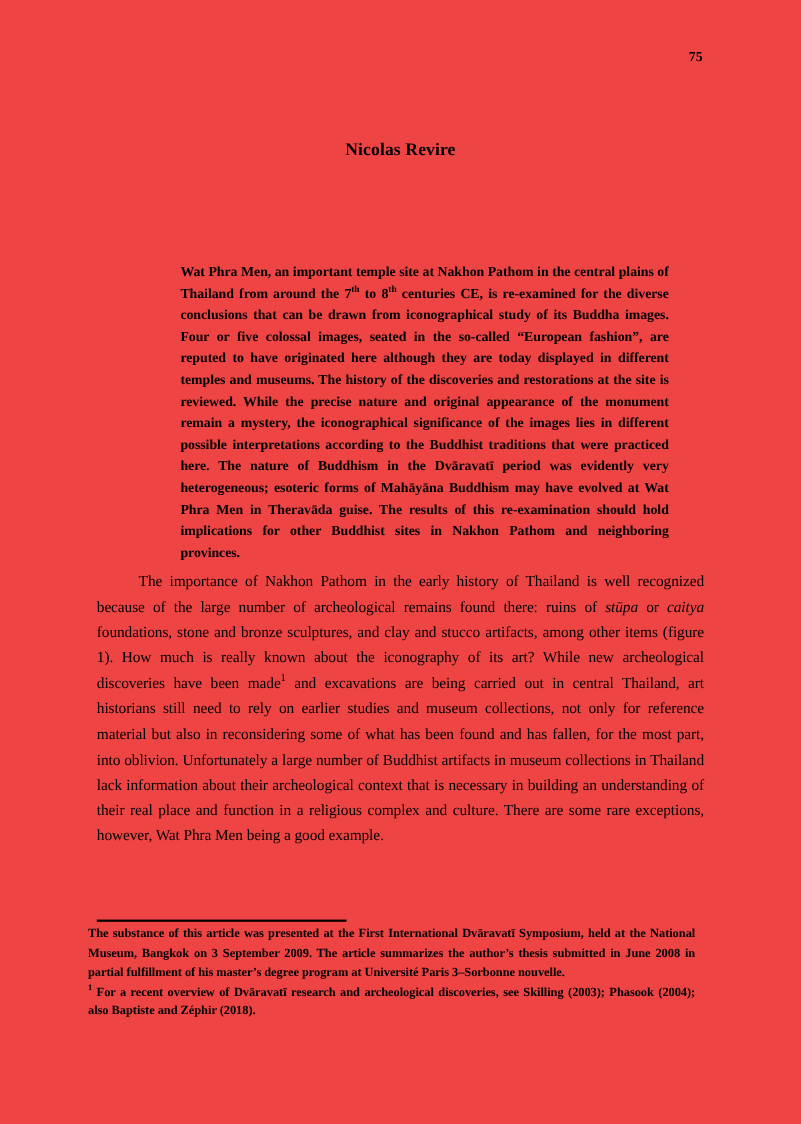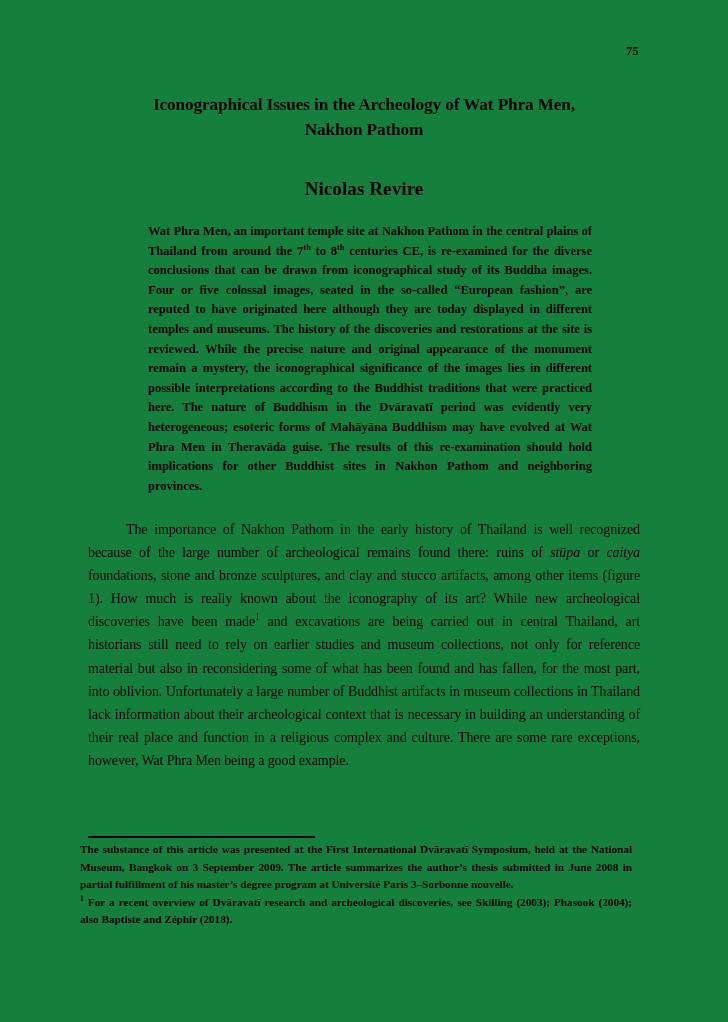--- a/index.html
+++ b/index.html
@@ -8,21 +8,21 @@
     background: #ffffff;
   }
   body {
     font-family: "Liberation Serif", "DejaVu Serif", serif;
     color: #000000;
   }
   .page {
     position: relative;
     width: 728px;
     height: 1022px;
-    background: #15803d;
+    background: #ef4444;
     overflow: hidden;
     box-sizing: border-box;
   }
 
   
   .folio {
     position: absolute;
     top: 44px;
     left: 0;
     width: 639px;
@@ -44,36 +44,36 @@
     font-weight: bold;
     font-size: 17.2px;
     line-height: 25px;
     letter-spacing: -0.1px;
     margin: 0;
   }
   .author {
     margin: 0;
     padding-top: 36px;
     font-weight: bold;
-    font-size: 19px;
+    font-size: 16px;
     letter-spacing: 0.1px;
   }
 
   
   .abstract {
     position: absolute;
     top: 222px;
     left: 148px;
     width: 444px;
     font-weight: bold;
     font-size: 12.6px;
     line-height: 19.6px;
     text-align: justify;
     letter-spacing: -0.05px;
-    margin: 0;
+    margin: 16px;
   }
   .abstract sup,
   .body-text sup,
   .footnotes sup {
     font-size: 0.68em;
     vertical-align: super;
     line-height: 0;
   }
 
   
@@ -128,24 +128,20 @@
   .journal-footer .jname { font-style: italic; }
 </style>
 </head>
 <body>
 
 <div class="page">
 
   <div class="folio">75</div>
 
   <div class="title-block">
-    <h1 class="article-title">
-      <span>Iconographical Issues in the Archeology of Wat Phra Men,</span><br>
-      <span>Nakhon Pathom</span>
-    </h1>
     <p class="author">Nicolas Revire</p>
   </div>
 
   <p class="abstract"><span>Wat Phra Men, an important temple site at Nakhon Pathom in the central plains of Thailand from around the 7</span><sup>th</sup><span> to 8</span><sup>th</sup><span> centuries CE, is re-examined for the diverse conclusions that can be drawn from iconographical study of its Buddha images. Four or five colossal images, seated in the so-called “European fashion”, are reputed to have originated here although they are today displayed in different temples and museums. The history of the discoveries and restorations at the site is reviewed. While the precise nature and original appearance of the monument remain a mystery, the iconographical significance of the images lies in different possible interpretations according to the Buddhist traditions that were practiced here. The nature of Buddhism in the Dvāravatī period was evidently very heterogeneous; esoteric forms of Mahāyāna Buddhism may have evolved at Wat Phra Men in Theravāda guise. The results of this re-examination should hold implications for other Buddhist sites in Nakhon Pathom and neighboring provinces.</span></p>
 
   <p class="body-text p1"><span class="indent"></span><span>The importance of Nakhon Pathom in the early history of Thailand is well recognized because of the large number of archeological remains found there: ruins of </span><i>stūpa</i><span> or </span><i>caitya</i><span> foundations, stone and bronze sculptures, and clay and stucco artifacts, among other items (figure 1). How much is really known about the iconography of its art? While new archeological discoveries have been made</span><sup>1</sup><span> and excavations are being carried out in central Thailand, art historians still need to rely on earlier studies and museum collections, not only for reference material but also in reconsidering some of what has been found and has fallen, for the most part, into oblivion. Unfortunately a large number of Buddhist artifacts in museum collections in Thailand lack information about their archeological context that is necessary in building an understanding of their real place and function in a religious complex and culture. There are some rare exceptions, however, Wat Phra Men being a good example.</span></p>
 
 
   <div class="fn-rule"></div>
 

